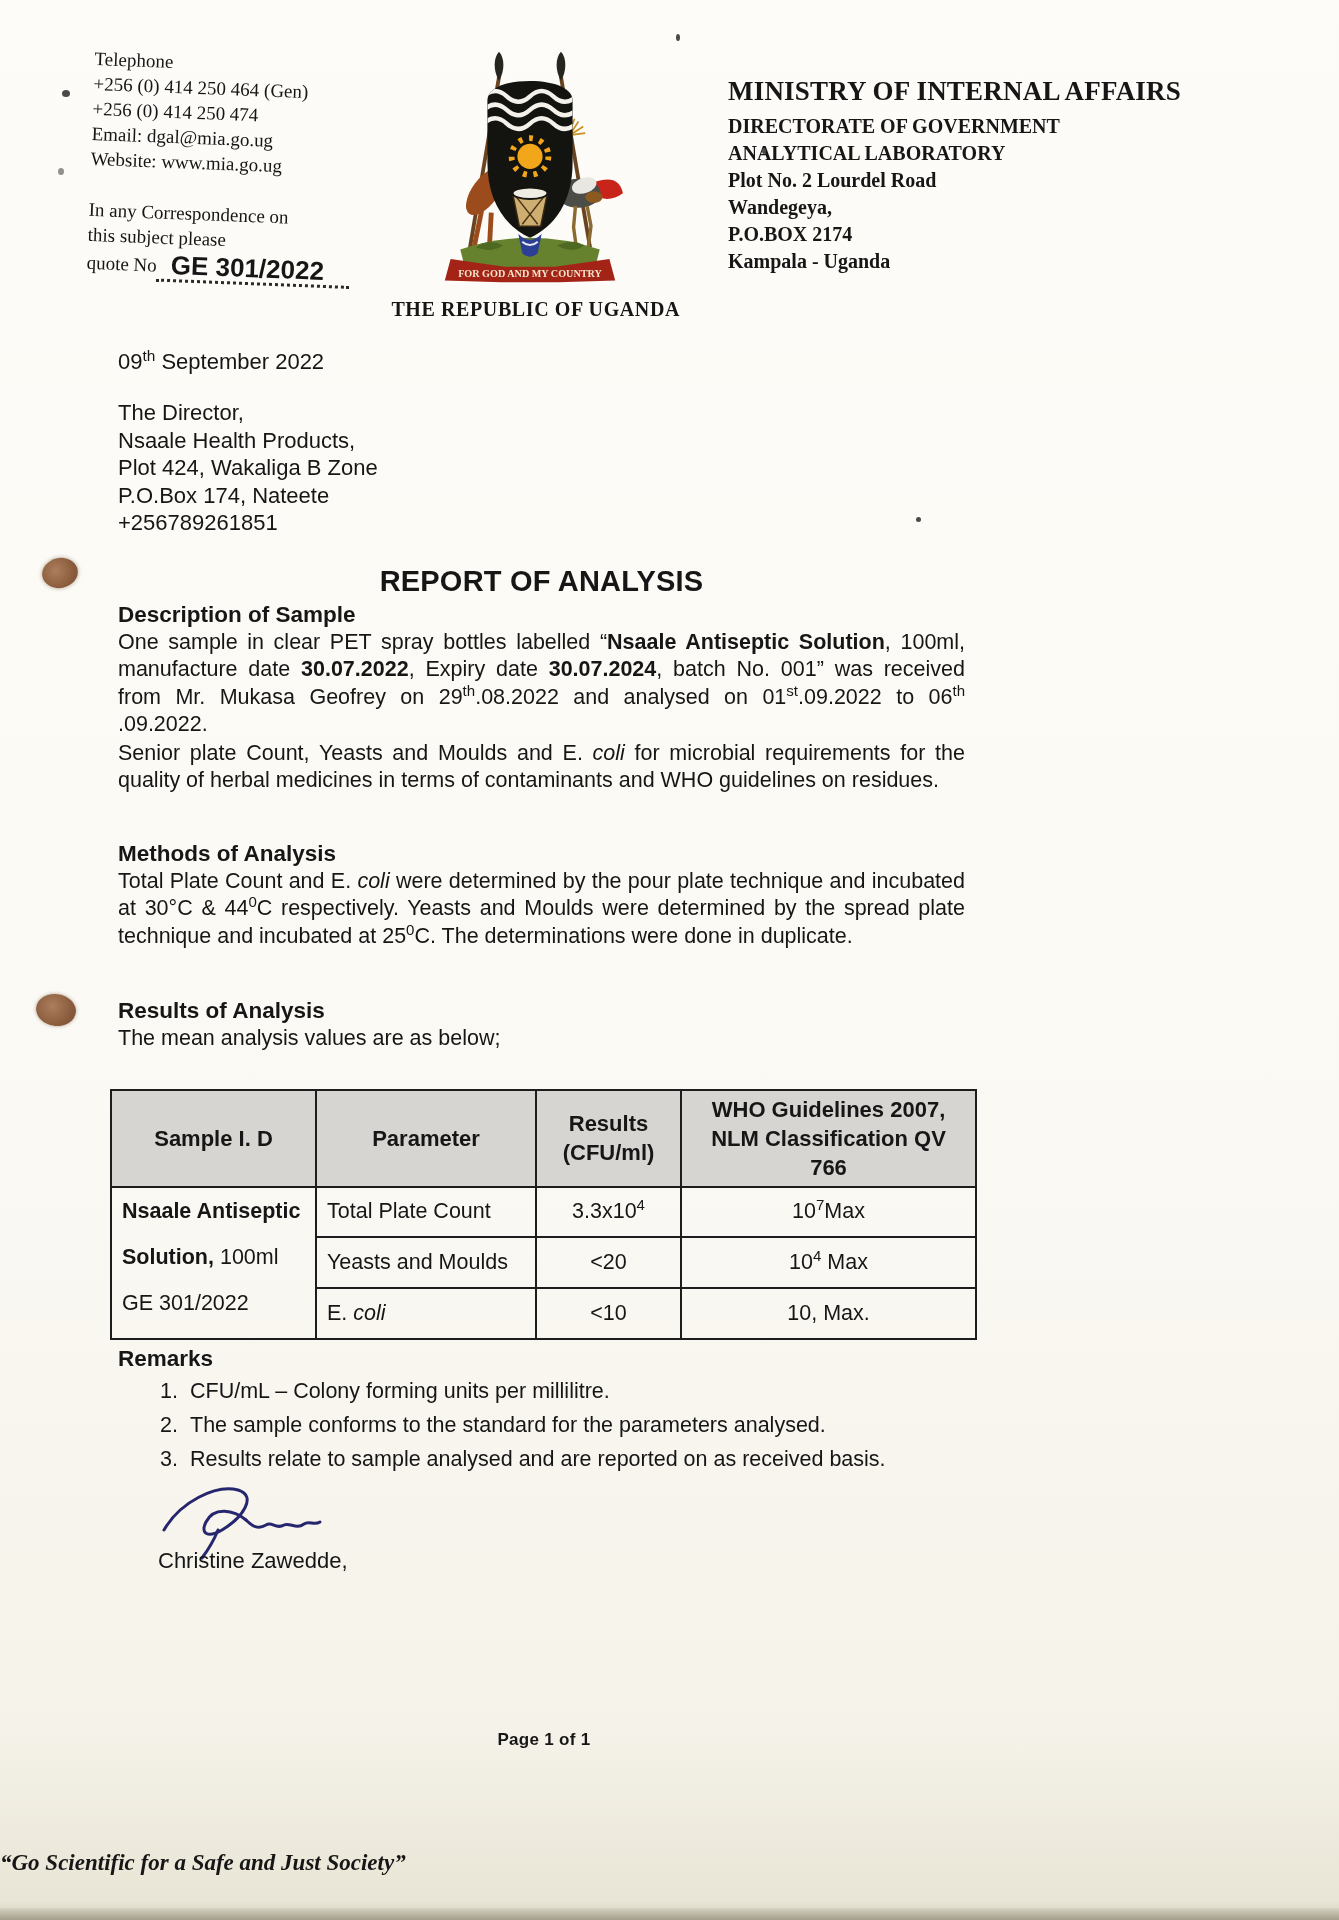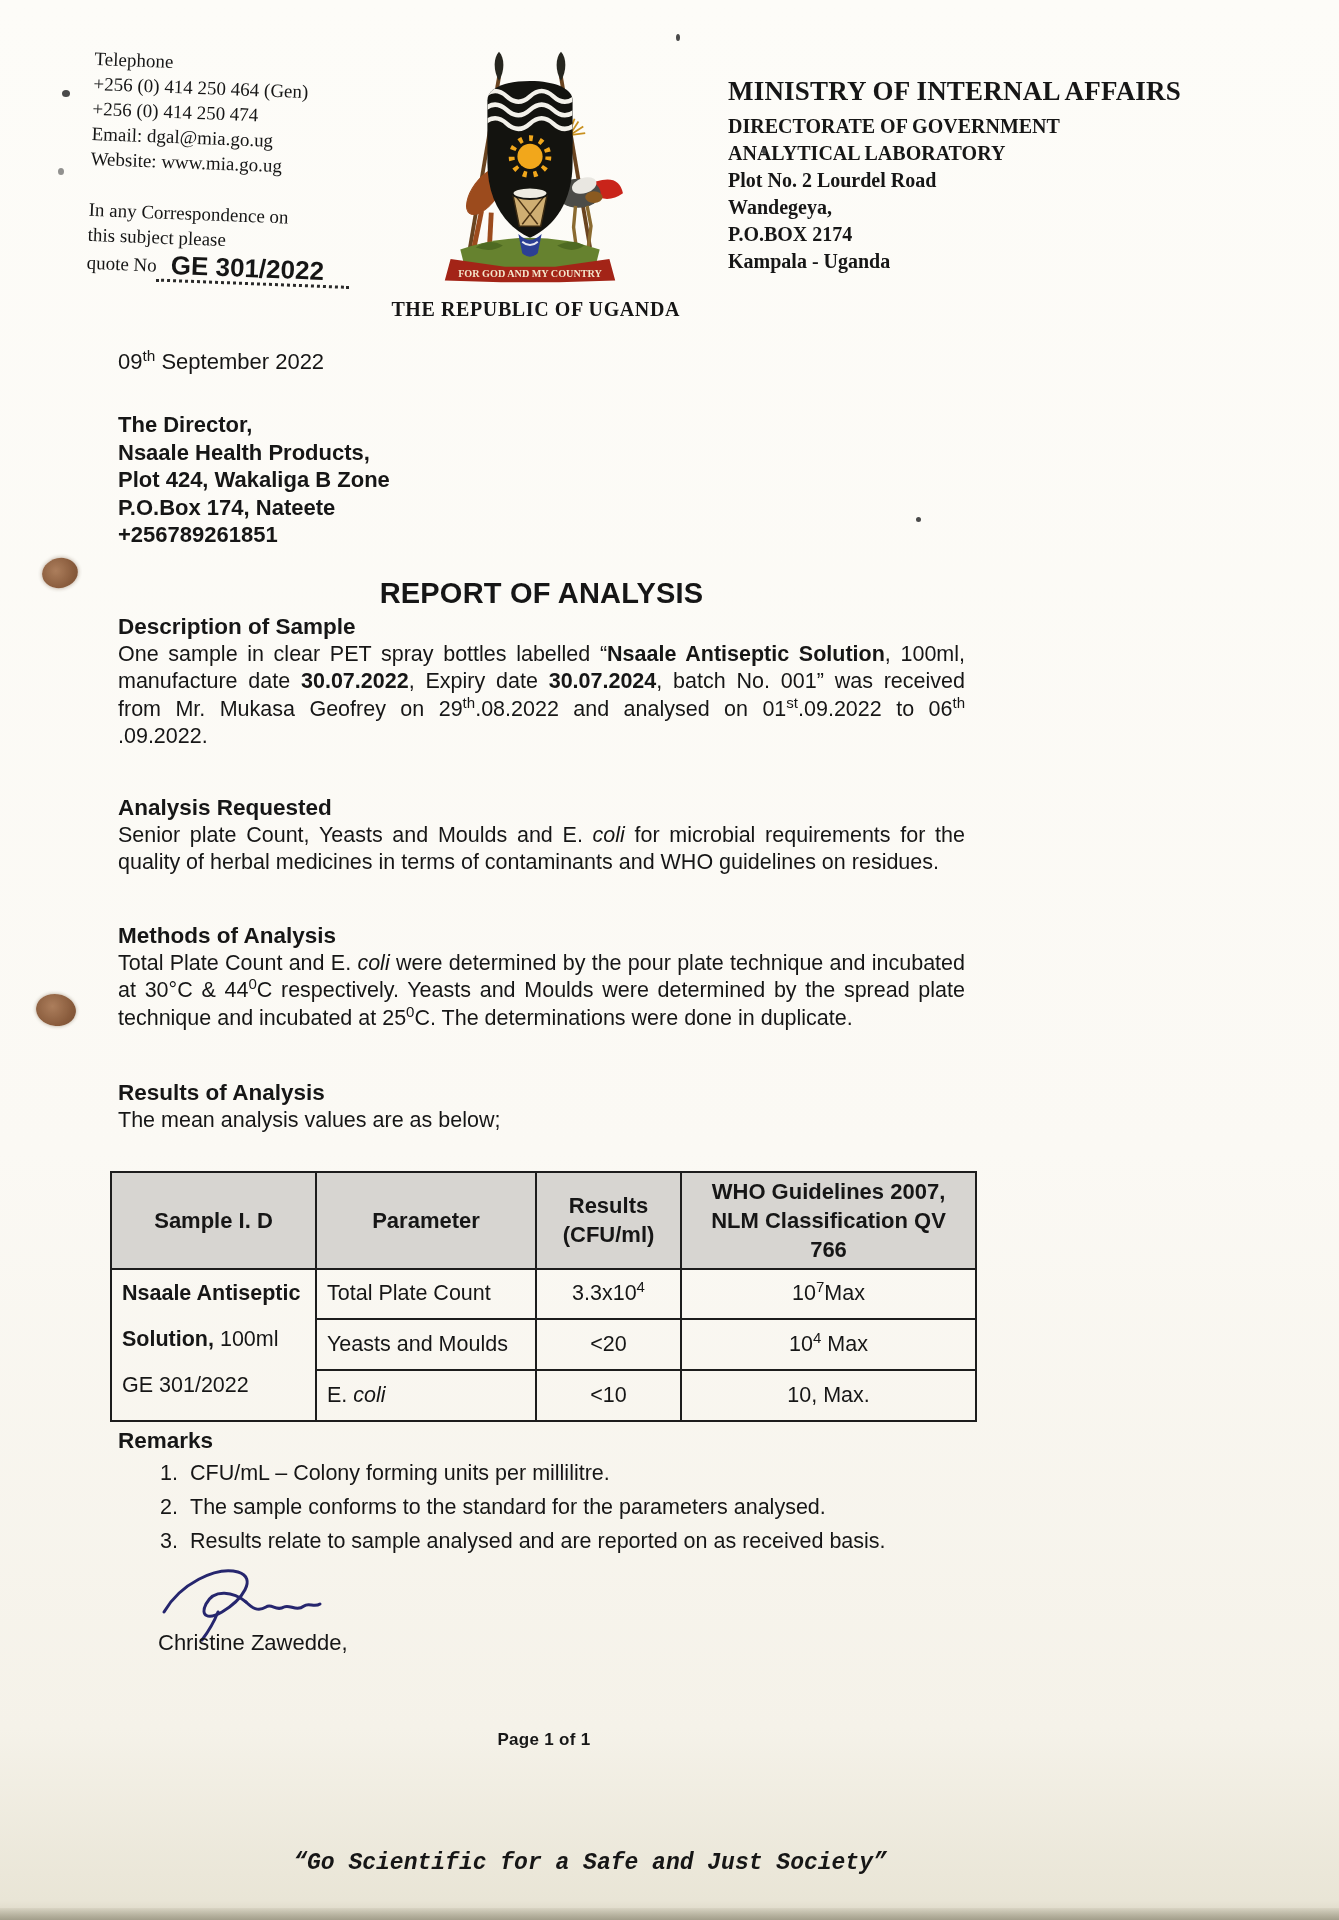--- a/index.html
+++ b/index.html
@@ -23,21 +23,21 @@
     transform:translateY(2px);}
   .emblem-col{width:300px;flex:0 0 300px;text-align:center;padding-top:2px;}
   .emblem-caption{font-family:"Liberation Serif",serif;font-weight:bold;font-size:20px;
     letter-spacing:.6px;margin-top:2px;text-align:right;}
   .ministry-col{flex:1;padding-left:48px;padding-top:30px;font-family:"Liberation Serif",serif;}
   .ministry-name{font-size:27px;font-weight:bold;letter-spacing:.2px;margin-bottom:6px;}
   .ministry-sub{font-size:20px;font-weight:bold;line-height:27px;}
   
   .content{margin:0 374px 0 118px;width:847px;}
   .date-line{margin-top:28px;font-size:22px;}
-  .addressee{margin-top:36px;font-size:22px;line-height:27.5px;font-weight:bold;}
+  .addressee{margin-top:24px;font-size:22px;line-height:27.5px;}
   .report-title{margin-top:28px;text-align:center;font-weight:bold;font-size:29px;letter-spacing:.2px;}
   .sec-heading{font-weight:bold;font-size:22.5px;margin-top:4px;}
   .para{text-align:justify;font-size:21.5px;line-height:27.5px;margin-top:1px;}
   .mt-lg{margin-top:44px;}
   .mt-md{margin-top:46px;}
   .b{font-weight:bold;}
   .i{font-style:italic;}
   sup{font-size:70%;line-height:0;}
   
   table.results{border-collapse:collapse;margin:36px 0 0 -8px;width:865px;table-layout:fixed;}
@@ -51,22 +51,22 @@
   
   .remarks-list{margin:2px 0 0 0;padding-left:66px;font-size:21.5px;line-height:34px;}
   .remarks-list li{padding-left:6px;}
   
   .sig-wrap{margin:4px 0 0 40px;height:84px;}
   .signer{margin-top:-22px;font-size:22px;line-height:30px;}
   .signer .role{font-weight:bold;font-size:22.5px;}
   
   .page-number{position:absolute;top:1730px;left:4px;width:1080px;text-align:center;
     font-weight:bold;font-size:17px;letter-spacing:.3px;}
-  .footer-quote{position:absolute;top:1850px;left:0;width:1180px;text-align:center;
-    font-family:Liberation Mono, monospace;font-weight:bold;font-style:italic;font-size:23px;}
+  .footer-quote{position:absolute;top:1850px;left:0;width:1180px;
+    font-family:Liberation Serif, serif;font-weight:bold;font-style:italic;font-size:23px;}
   .bottom-strip{position:absolute;left:0;bottom:0;width:100%;height:12px;
     background:linear-gradient(180deg,rgba(190,185,165,.25),rgba(150,146,126,.8));}
   
   .hole{position:absolute;border-radius:50%;
     background:radial-gradient(circle at 40% 40%,#a4714c,#7c4a28 65%,#6a3c20);
     box-shadow:0 0 4px rgba(90,60,30,.5);opacity:.9;}
   .hole1{left:42px;top:558px;width:36px;height:30px;transform:rotate(-12deg);}
   .hole2{left:36px;top:994px;width:40px;height:32px;transform:rotate(8deg);}
   .speck{position:absolute;background:#4a4a4a;border-radius:50%;}
 </style>
@@ -201,21 +201,20 @@
       <div>+256789261851</div>
     </div>
 
     <div class="report-title">REPORT OF ANALYSIS</div>
 
     <div class="sec-heading">Description of Sample</div>
     <div class="para">
       <span>One sample in clear PET spray bottles labelled “</span><span class="b">Nsaale Antiseptic Solution</span><span>, 100ml, manufacture date </span><span class="b">30.07.2022</span><span>, Expiry date </span><span class="b">30.07.2024</span><span>, batch No. 001” was received from Mr. Mukasa Geofrey on 29</span><sup>th</sup><span>.08.2022 and analysed on 01</span><sup>st</sup><span>.09.2022 to 06</span><sup>th</sup><span> .09.2022.</span>
     </div>
 
-    <div class="sec-heading mt-lg">Analysis Requested</div>
     <div class="para">
       <span>Senior plate Count, Yeasts and Moulds and E. </span><span class="i">coli</span><span> for microbial requirements for the quality of herbal medicines in terms of contaminants and WHO guidelines on residues.</span>
     </div>
 
     <div class="sec-heading mt-md">Methods of Analysis</div>
     <div class="para">
       <span>Total Plate Count and E. </span><span class="i">coli</span><span> were determined by the pour plate technique and incubated at 30°C &amp; 44</span><sup>0</sup><span>C respectively. Yeasts and Moulds were determined by the spread plate technique and incubated at 25</span><sup>0</sup><span>C.  The determinations were done in duplicate.</span>
     </div>
 
     <div class="sec-heading" style="margin-top:48px;">Results of Analysis</div>

